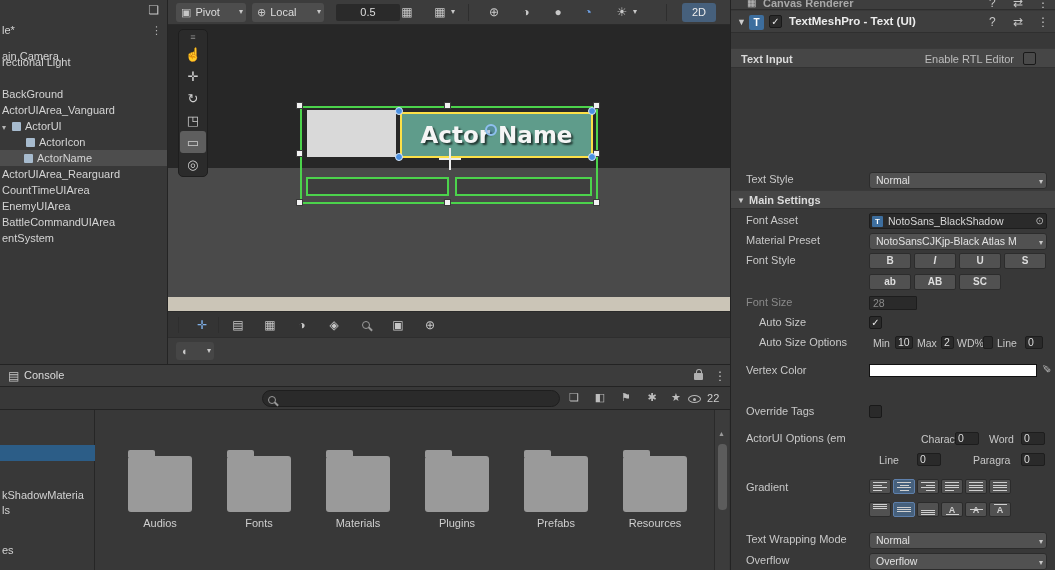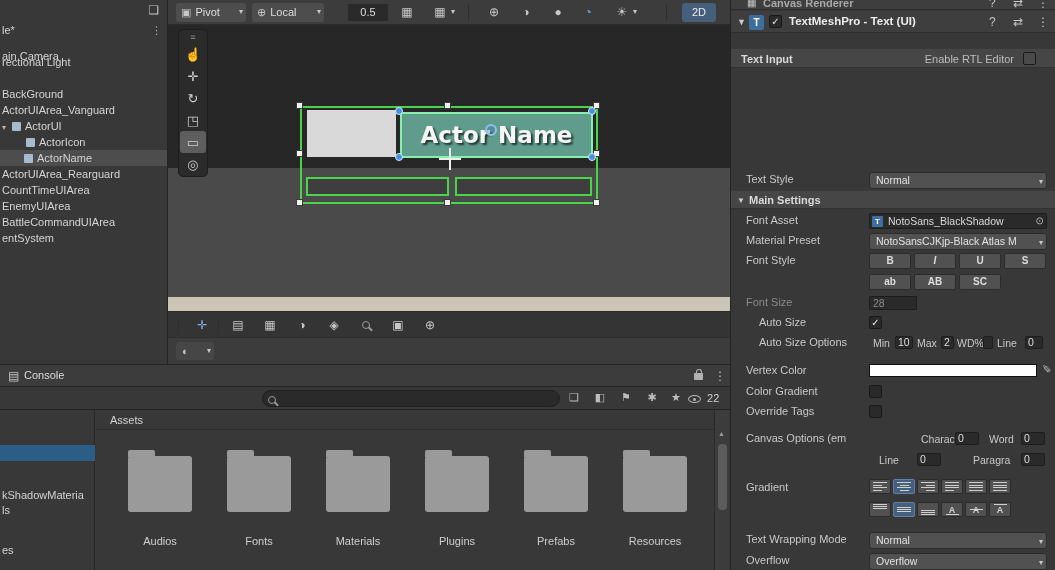--- a/index.html
+++ b/index.html
@@ -34,21 +34,21 @@
   
   #scene{left:168px;top:25px;width:562px;height:286px;background:#272727;overflow:hidden}
   #ground{left:0;top:143px;width:562px;height:143px;background:#4A4A4A}
   #lightstrip{left:0;top:272px;width:562px;height:14px;background:#CBC5B7}
   #toolstrip{left:10px;top:4px;width:30px;background:#2B2B2B;border:1px solid #1E1E1E;border-radius:5px;padding:1px}
   .grip{height:12px;text-align:center;color:#8F8F8F;font-size:9px;line-height:12px}
   .scell{height:22px;display:flex;align-items:center;justify-content:center;color:#CFCFCF;font-size:13px;border-radius:3px}
   .scell.on{background:#5E5E5E}
   .orect{left:132px;top:81px;width:298px;height:98px;border:2px solid #4CD34C}
   .wbox{left:139px;top:85px;width:89px;height:47px;background:#D9D9D9}
-  .tealbox{left:232px;top:87px;width:193px;height:46px;background:#5F9C8B;border:2px solid #86efac;
+  .tealbox{left:232px;top:87px;width:193px;height:46px;background:#5F9C8B;border:2px solid #fde047;
            display:flex;align-items:center;justify-content:center;
            font-family:"DejaVu Sans",sans-serif;font-size:23px;font-weight:800;color:#F5F5F5;
            text-shadow:2px 2px 2px rgba(0,0,0,.65)}
   .gbar{position:absolute;height:19px;background:#3E3E3E;border:2px solid #4CD34C}
   .sq{position:absolute;width:7px;height:7px;background:#F2F2F2;border:1px solid #3A3A3A}
   .dot{position:absolute;width:8px;height:8px;border-radius:50%;background:#4A90E2;border:1px solid #D8E8FA}
   .pring{position:absolute;left:317px;top:99px;width:12px;height:12px;border:2px solid #8FC0F0;border-radius:50%;
          background:rgba(70,120,180,.35)}
   .mcross{position:absolute;left:271px;top:123px;width:22px;height:22px}
   .mcross::before{content:"";position:absolute;left:0;top:10px;width:22px;height:2px;background:#EDEDED}
@@ -78,21 +78,21 @@
   
   #proj{left:0;top:410px;width:730px;height:160px;background:#383838}
   #ptree{position:absolute;left:0;top:0;width:95px;height:160px;border-right:1px solid #262626}
   .trow{position:absolute;left:0;width:95px;height:15px;line-height:15px;padding-left:2px;white-space:nowrap;overflow:hidden}
   .psel{position:absolute;left:0;top:35px;width:95px;height:16px;background:#2C5D87}
   #pmain{position:absolute;left:96px;top:0;width:618px;height:160px}
   .phead{position:absolute;left:0;top:0;width:618px;height:20px;border-bottom:1px solid #2E2E2E;line-height:20px;padding-left:14px}
   .fitem{position:absolute;top:40px;width:80px;text-align:center}
   .ficon{position:relative;margin:6px auto 0;width:64px;height:56px;background:#9A9A9A;border-radius:3px}
   .ficon::before{content:"";position:absolute;top:-6px;left:0;width:27px;height:7px;background:#9A9A9A;border-radius:2px 2px 0 0}
-  .flabel{margin-top:23px;color:#CFCFCF;font-size:11px}
+  .flabel{margin-top:5px;color:#CFCFCF;font-size:11px}
   #pscroll{position:absolute;left:714px;top:0;width:15px;height:160px;background:#3C3C3C;border-left:1px solid #2A2A2A}
   .parrow{position:absolute;left:3px;top:20px;font-size:7px;color:#9A9A9A}
   .pthumb{position:absolute;left:3px;top:34px;width:9px;height:66px;background:#5C5C5C;border-radius:4px}
 
   
   #insp{left:730px;top:0;width:325px;height:570px;background:#383838;border-left:1px solid #232323}
   #ptop{position:absolute;left:0;top:0;width:325px;height:10px;overflow:hidden;border-bottom:1px solid #2D2D2D;background:#3E3E3E}
   #chdr{position:absolute;left:0;top:11px;width:325px;height:22px;background:#3E3E3E;border-bottom:1px solid #2F2F2F}
   .tmpico{position:absolute;left:18px;top:4px;width:15px;height:15px;background:#3D6E9E;border-radius:2px;color:#FFF;
           font-weight:bold;font-size:10px;text-align:center;line-height:15px}
@@ -169,21 +169,21 @@
     <div class="hrow" style="top:230px"><span>entSystem</span></div>
   </div>
 
   <div id="stb" class="abs">
     <div class="tdd" style="left:8px;width:70px">
       <span class="ddic">▣</span><span>Pivot</span><span class="caret">▾</span>
     </div>
     <div class="tdd" style="left:84px;width:72px">
       <span class="ddic">⊕</span><span>Local</span><span class="caret">▾</span>
     </div>
-    <div class="tfld" style="left:180px;width:40px"><span>0.5</span></div>
+    <div class="tfld" style="left:168px;width:64px"><span>0.5</span></div>
     <div class="tico" style="left:226px;width:26px">▦</div>
     <div class="tico" style="left:254px;width:36px">▦<span class="caret">▾</span></div>
     <div class="vsep" style="left:300px"></div>
     <div class="tico" style="left:312px">⊕</div>
     <div class="tico" style="left:344px">◑</div>
     <div class="tico" style="left:376px">●</div>
     <div class="tico" style="left:406px;color:#6FA3E8">◔</div>
     <div class="tico" style="left:436px;width:36px">☀<span class="caret">▾</span></div>
     <div class="vsep" style="left:498px"></div>
     <div class="b2d" style="left:514px">2D</div>
@@ -266,21 +266,20 @@
   </div>
 
   <div id="proj" class="abs">
     <div id="ptree">
       <div class="psel"></div>
       <div class="trow" style="top:78px"><span>kShadowMateria</span></div>
       <div class="trow" style="top:93px"><span>ls</span></div>
       <div class="trow" style="top:133px"><span>es</span></div>
     </div>
     <div id="pmain">
-      <div class="phead"><span>Assets</span></div>
       <div class="fitem" style="left:24px">
         <div class="ficon"></div>
         <div class="flabel">Audios</div>
       </div>
       <div class="fitem" style="left:123px">
         <div class="ficon"></div>
         <div class="flabel">Fonts</div>
       </div>
       <div class="fitem" style="left:222px">
         <div class="ficon"></div>
@@ -395,31 +394,27 @@
       <span class="mlbl" style="left:266px">Line</span>
       <div class="mfld" style="left:294px;width:18px"><span>0</span></div>
     </div>
 
     <div class="irow" style="top:362px">
       <span class="ilabel">Vertex Color</span>
       <div class="swatch"></div>
       <span class="dropper">✐</span>
     </div>
 
-    <div class="irow" style="top:383px">
-      <span class="ilabel">Color Gradient</span>
-      <span class="chk" style="left:138px;top:2px"></span>
-    </div>
     <div class="irow" style="top:403px">
       <span class="ilabel">Override Tags</span>
       <span class="chk" style="left:138px;top:2px"></span>
     </div>
 
     <div class="irow" style="top:430px">
-      <span class="ilabel">Canvas Options (em</span>
+      <span class="ilabel">ActorUI Options (em</span>
       <span class="mlbl" style="left:190px">Charact</span>
       <div class="mfld" style="left:224px;width:24px"><span>0</span></div>
       <span class="mlbl" style="left:258px">Word</span>
       <div class="mfld" style="left:290px;width:24px"><span>0</span></div>
     </div>
     <div class="irow" style="top:451px">
       <span class="mlbl" style="left:148px">Line</span>
       <div class="mfld" style="left:186px;width:24px"><span>0</span></div>
       <span class="mlbl" style="left:242px">Paragra</span>
       <div class="mfld" style="left:290px;width:24px"><span>0</span></div>

